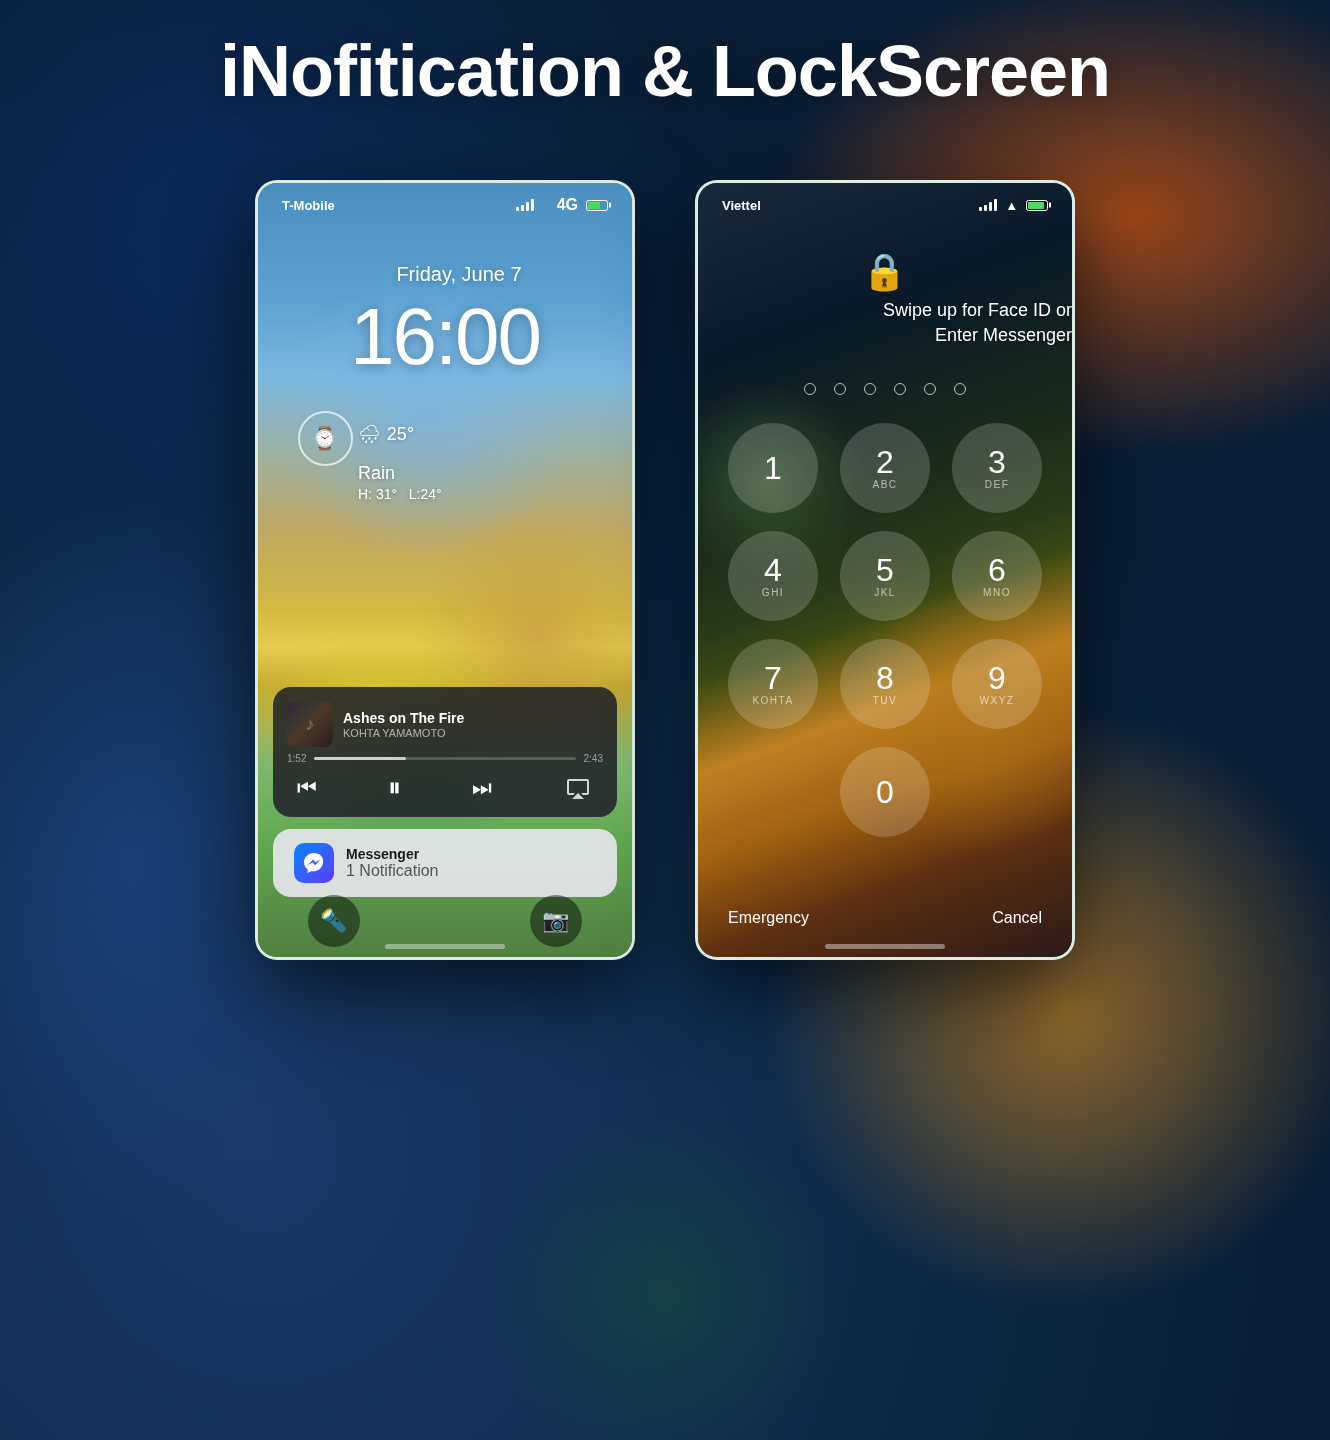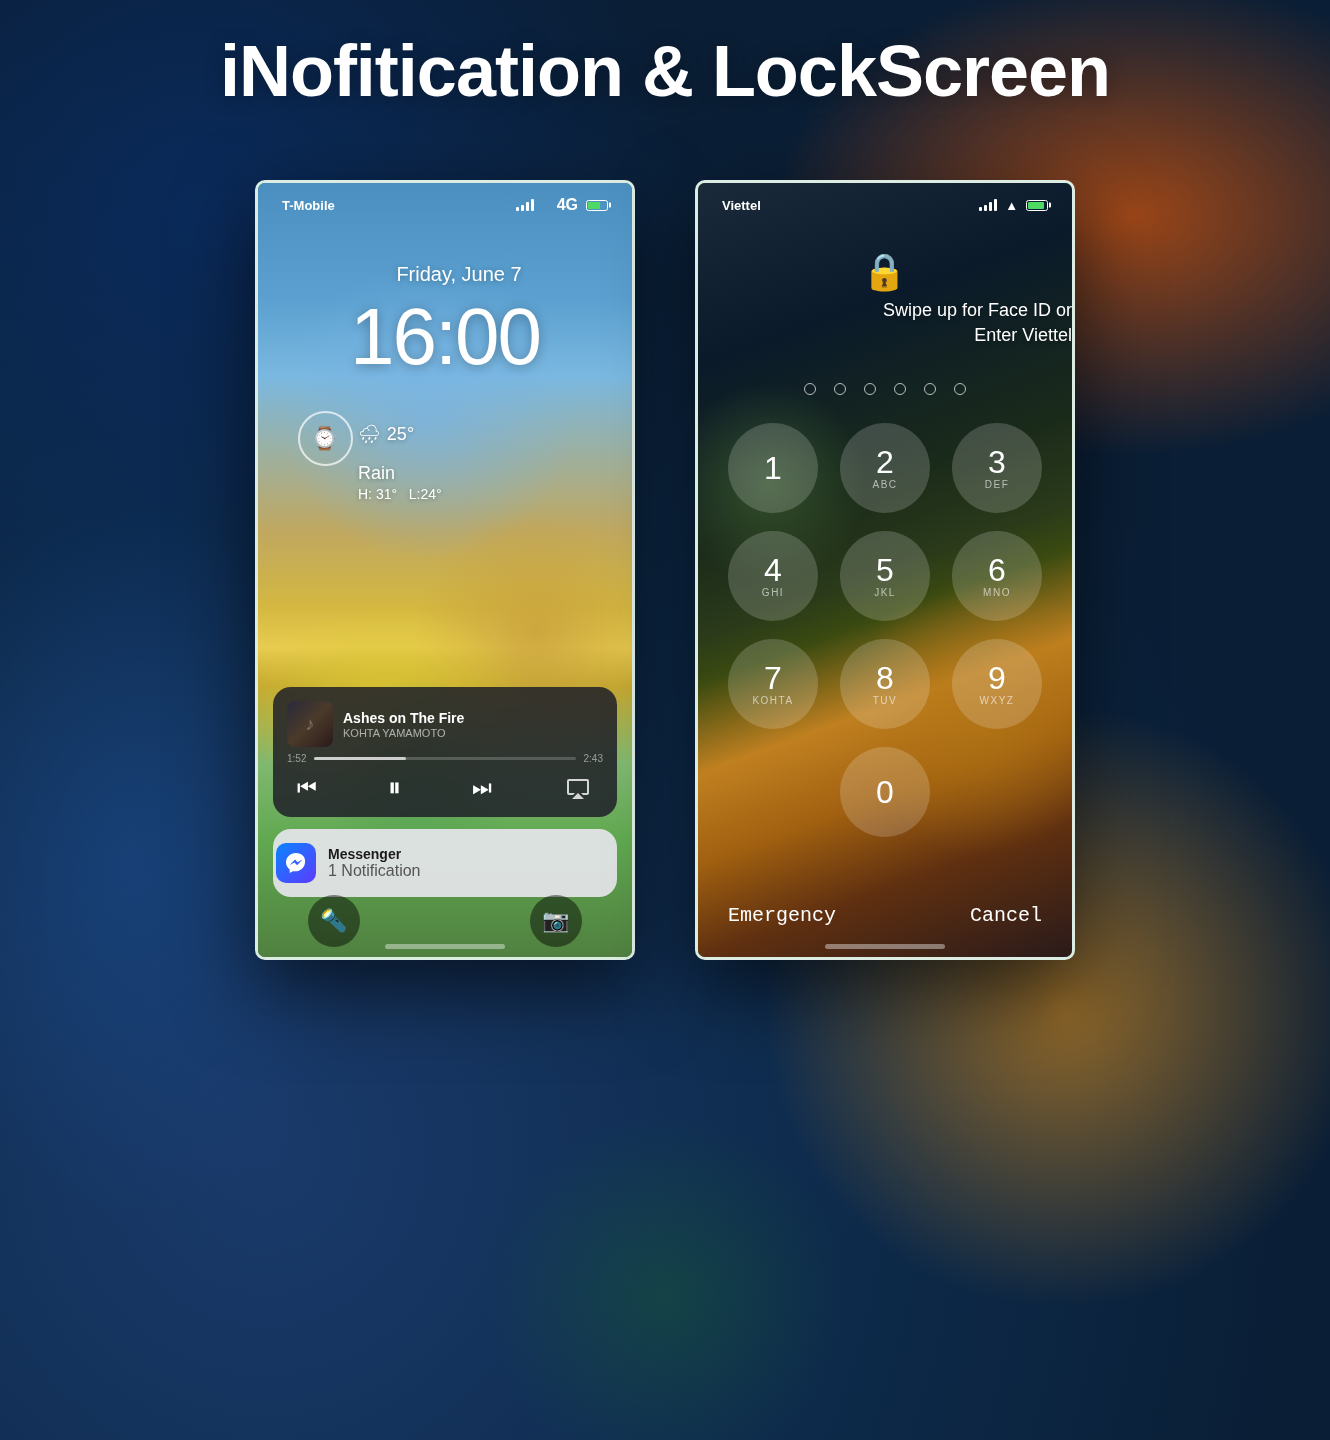--- a/index.html
+++ b/index.html
@@ -53,21 +53,21 @@
       justify-content: center;
       gap: 60px;
       z-index: 10;
     }
 
     
     .iphone {
       width: 380px;
       height: 780px;
       background: #15803d;
-      border-radius: 10px;
+      border-radius: 22px;
       border: 3px solid rgba(255,255,255,0.85);
       position: relative;
       overflow: hidden;
       box-shadow: 0 30px 80px rgba(0,0,0,0.6), inset 0 0 0 1px rgba(255,255,255,0.1);
     }
 
     
     .status-bar {
       position: absolute;
       top: 0; left: 0; right: 0;
@@ -367,21 +367,21 @@
 
     
     .notification-card {
       position: absolute;
       bottom: 60px;
       left: 15px;
       right: 15px;
       background: rgba(230,230,235,0.92);
       backdrop-filter: blur(20px);
       border-radius: 18px;
-      padding: 14px 3px;
+      padding: 14px 21px;
       display: flex;
       align-items: center;
       gap: 12px;
     }
 
     .notif-icon {
       width: 40px;
       height: 40px;
       border-radius: 10px;
       background: linear-gradient(135deg, #0a84ff, #5c3bff);
@@ -558,24 +558,23 @@
       position: absolute;
       bottom: 30px;
       left: 0; right: 0;
       display: flex;
       justify-content: space-between;
       padding: 0 30px;
     }
 
     .pc-action-label {
       color: white;
-      font-size: 20px;
+      font-size: 16px;
       font-weight: 400;
       cursor: pointer;
-      font-family: Liberation Mono, monospace;
     }
 
     
     .home-indicator {
       position: absolute;
       bottom: 8px;
       left: 50%;
       transform: translateX(-50%);
       width: 120px;
       height: 5px;
@@ -710,21 +709,21 @@
         <div class="battery-icon">
           <div class="battery-fill" style="width:80%"></div>
         </div>
       </div>
     </div>
 
     <div class="pc-lock-icon">🔒</div>
 
     <div class="pc-prompt">
       <span>Swipe up for Face ID or</span><br>
-      <span>Enter Viettel</span>
+      <span>Enter Messenger</span>
     </div>
 
     <div class="pc-dots">
       <div class="pc-dot"></div>
       <div class="pc-dot"></div>
       <div class="pc-dot"></div>
       <div class="pc-dot"></div>
       <div class="pc-dot"></div>
       <div class="pc-dot"></div>
     </div>

